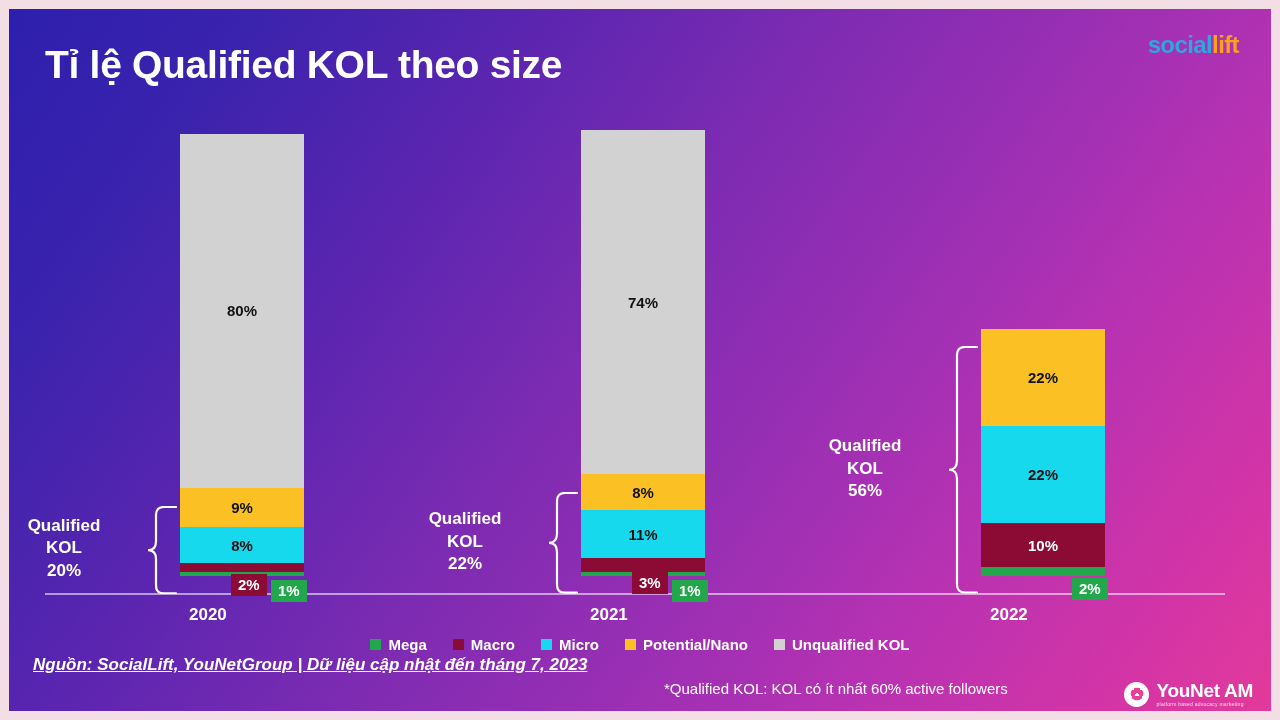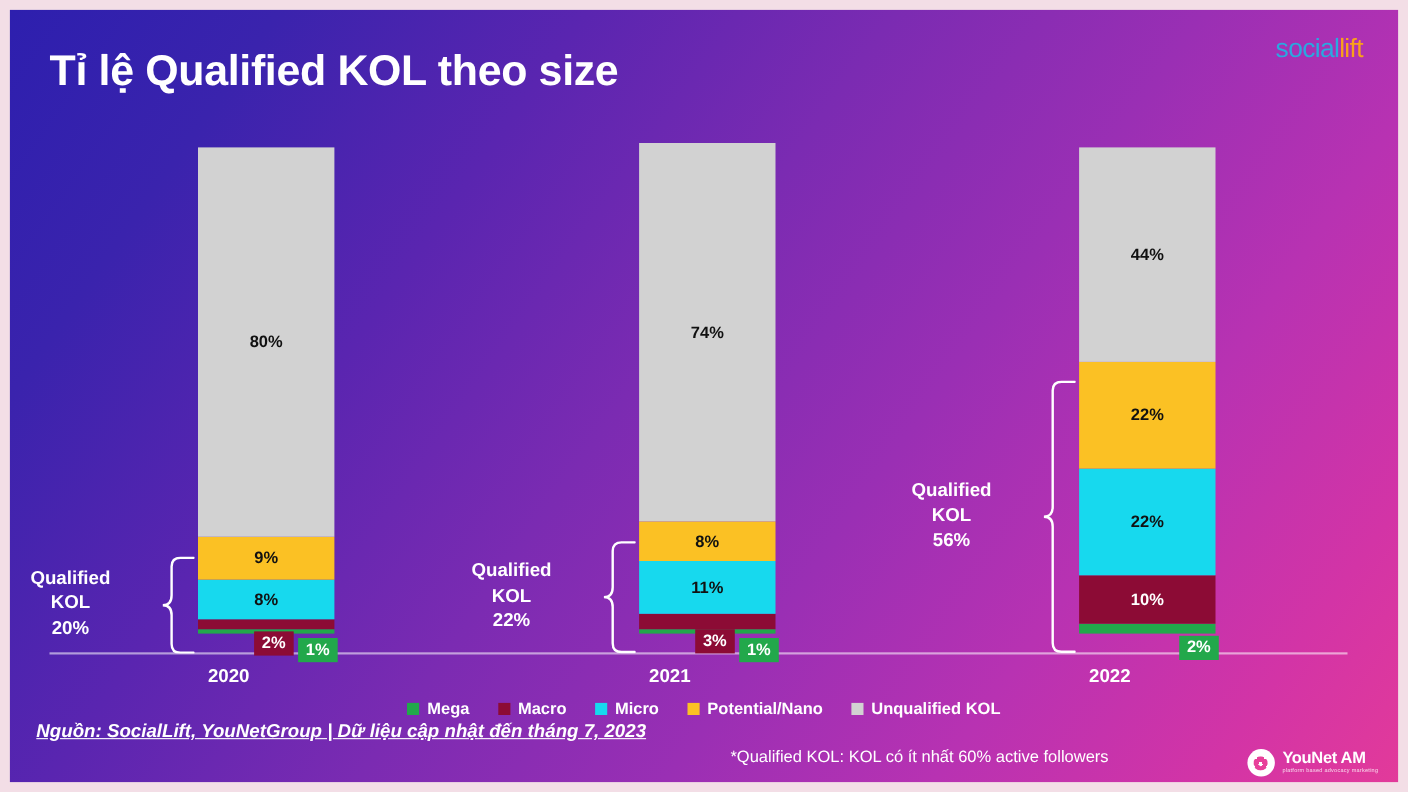--- a/index.html
+++ b/index.html
@@ -36,21 +36,21 @@
     color: #ffffff;
     letter-spacing: -0.3px;
     white-space: nowrap;
   }
 
   
   #sociallift {
     position: absolute;
     right: 32px; top: 22px;
     font-size: 24px;
-    font-weight: 400;
+    font-weight: 700;
     letter-spacing: -0.6px;
     display: flex;
     align-items: center;
   }
   #sociallift .s-blue { color: #2aa8e0; }
   #sociallift .s-orange { color: #f9a11b; }
 
   
   #plot {
     position: absolute;
@@ -178,21 +178,21 @@
     border-radius: 50%;
     background:
       radial-gradient(circle at 50% 18%, #e8409a 0 3.1px, transparent 3.3px),
       radial-gradient(circle at 84% 42%, #e8409a 0 3.1px, transparent 3.3px),
       radial-gradient(circle at 70% 86%, #e8409a 0 3.1px, transparent 3.3px),
       radial-gradient(circle at 30% 86%, #e8409a 0 3.1px, transparent 3.3px),
       radial-gradient(circle at 16% 42%, #e8409a 0 3.1px, transparent 3.3px);
   }
   #younet .yn-text { display: flex; flex-direction: column; }
   #younet .yn-name {
-    font-size: 15px; font-weight: 700; color: #ffffff;
+    font-size: 19px; font-weight: 700; color: #ffffff;
     line-height: 1.05; letter-spacing: -0.3px;
   }
   #younet .yn-tag {
     font-size: 5px; color: rgba(255,255,255,0.82);
     letter-spacing: 0.25px; line-height: 1.1; margin-top: 1px;
   }
 </style>
 </head>
 <body>
 
@@ -243,23 +243,20 @@
       <div class="bar" style="left: 972px;">
         <div class="seg" style="background: rgb(34, 168, 75); height: 8.84px;"></div>
         <div class="seg" style="background: rgb(140, 11, 53); height: 44.2px;">
           <span class="seg-label light">10%</span>
         </div>
         <div class="seg" style="background: rgb(23, 217, 238); height: 97.24px;">
           <span class="seg-label">22%</span>
         </div>
         <div class="seg" style="background: rgb(251, 193, 36); height: 97.24px;">
           <span class="seg-label">22%</span>
-        </div>
-        <div class="seg" style="background: rgb(210, 210, 210); height: 194.48px;">
-          <span class="seg-label">44%</span>
         </div>
       </div>
       <div class="badge" style="background: rgb(34, 168, 75); left: 1063px; top: 568.58px;">2%</div>
       <div class="xlabel" style="left: 981px;">2022</div>
       <svg width="30" height="88.39999999999998" class="brace" style="position: absolute; left: 138px; top: 496.6px;">
         <path d="M 29 1 H 17 Q 9 1 9 9 V 35.19999999999999 Q 9 44.19999999999999 1 44.19999999999999
      Q 9 44.19999999999999 9 53.19999999999999 V 79.39999999999998 Q 9 87.39999999999998 17 87.39999999999998 H 29" fill="none" stroke="#ffffff" stroke-width="2.2" stroke-linecap="round"></path>
       </svg>
       <div class="annot" style="width: 150px; left: -20px; top: 505.8px;">
         <div>Qualified</div>

